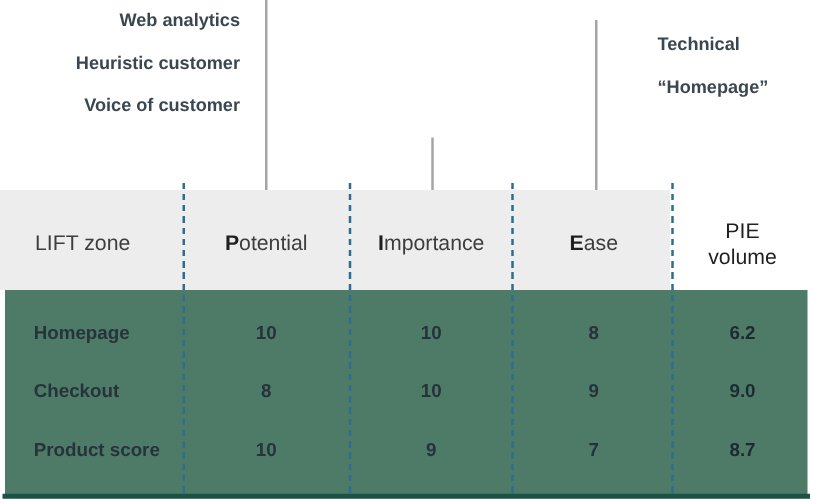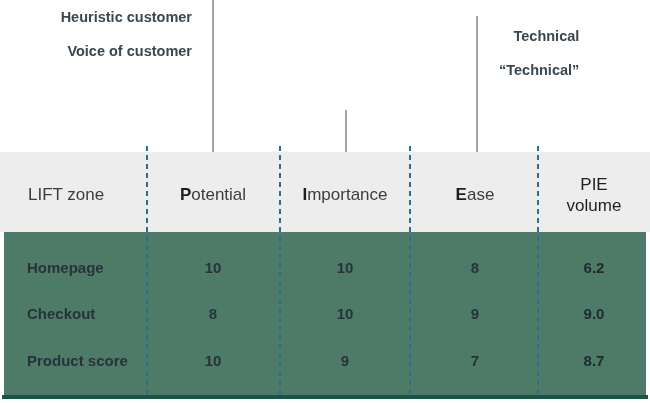--- a/index.html
+++ b/index.html
@@ -21,37 +21,37 @@
     color:#3b4750;
   }
   .ann .line{
     height:24px;
     line-height:24px;
     margin-bottom:10px;
     white-space:nowrap;
   }
   .ann-potential{top:5px;right:458px;text-align:right;}
   .ann-importance{top:3px;left:346px;transform:translateX(-50%);text-align:center;}
-  .ann-ease{top:24px;left:499px;text-align:right;}
+  .ann-ease{top:24px;left:526px;text-align:left;}
 
   
   .pointer{
     position:absolute;
     width:2px;
     background:#a5a5a5;
   }
   .pointer-potential{left:212px;top:0;height:172px;}
   .pointer-importance{left:345px;top:110px;height:66px;}
   .pointer-ease{left:476px;top:16px;height:156px;}
 
   
   .header-row{
     position:absolute;
     left:0;top:152px;
-    width:650px;height:80px;
+    width:536px;height:80px;
     background:#ededed;
   }
   .hcell{
     position:absolute;
     top:43px;
     transform:translate(-50%,-50%);
     font-size:17px;
     color:#3d3d3d;
     white-space:nowrap;
     text-align:center;
@@ -108,28 +108,29 @@
   .bcell-i{left:345px;}
   .bcell-e{left:475px;}
   .bcell-pie{left:594px;font-weight:800;color:#1e2a32;}
 </style>
 </head>
 <body>
 
 <div class="canvas">
 
   <div class="ann ann-potential">
+    <div class="line">Web analytics</div>
     <div class="line">Heuristic customer</div>
     <div class="line">Voice of customer</div>
   </div>
 
 
   <div class="ann ann-ease">
     <div class="line">Technical</div>
-    <div class="line">“Technical”</div>
+    <div class="line">“Homepage”</div>
   </div>
 
   <div class="pointer pointer-potential"></div>
   <div class="pointer pointer-importance"></div>
   <div class="pointer pointer-ease"></div>
 
   <div class="header-row">
     <div class="hcell hcell-lift">LIFT zone</div>
     <div class="hcell hcell-importance"><b>I</b><span>mportance</span></div>
     <div class="hcell hcell-potential"><b>P</b><span>otential</span></div>

